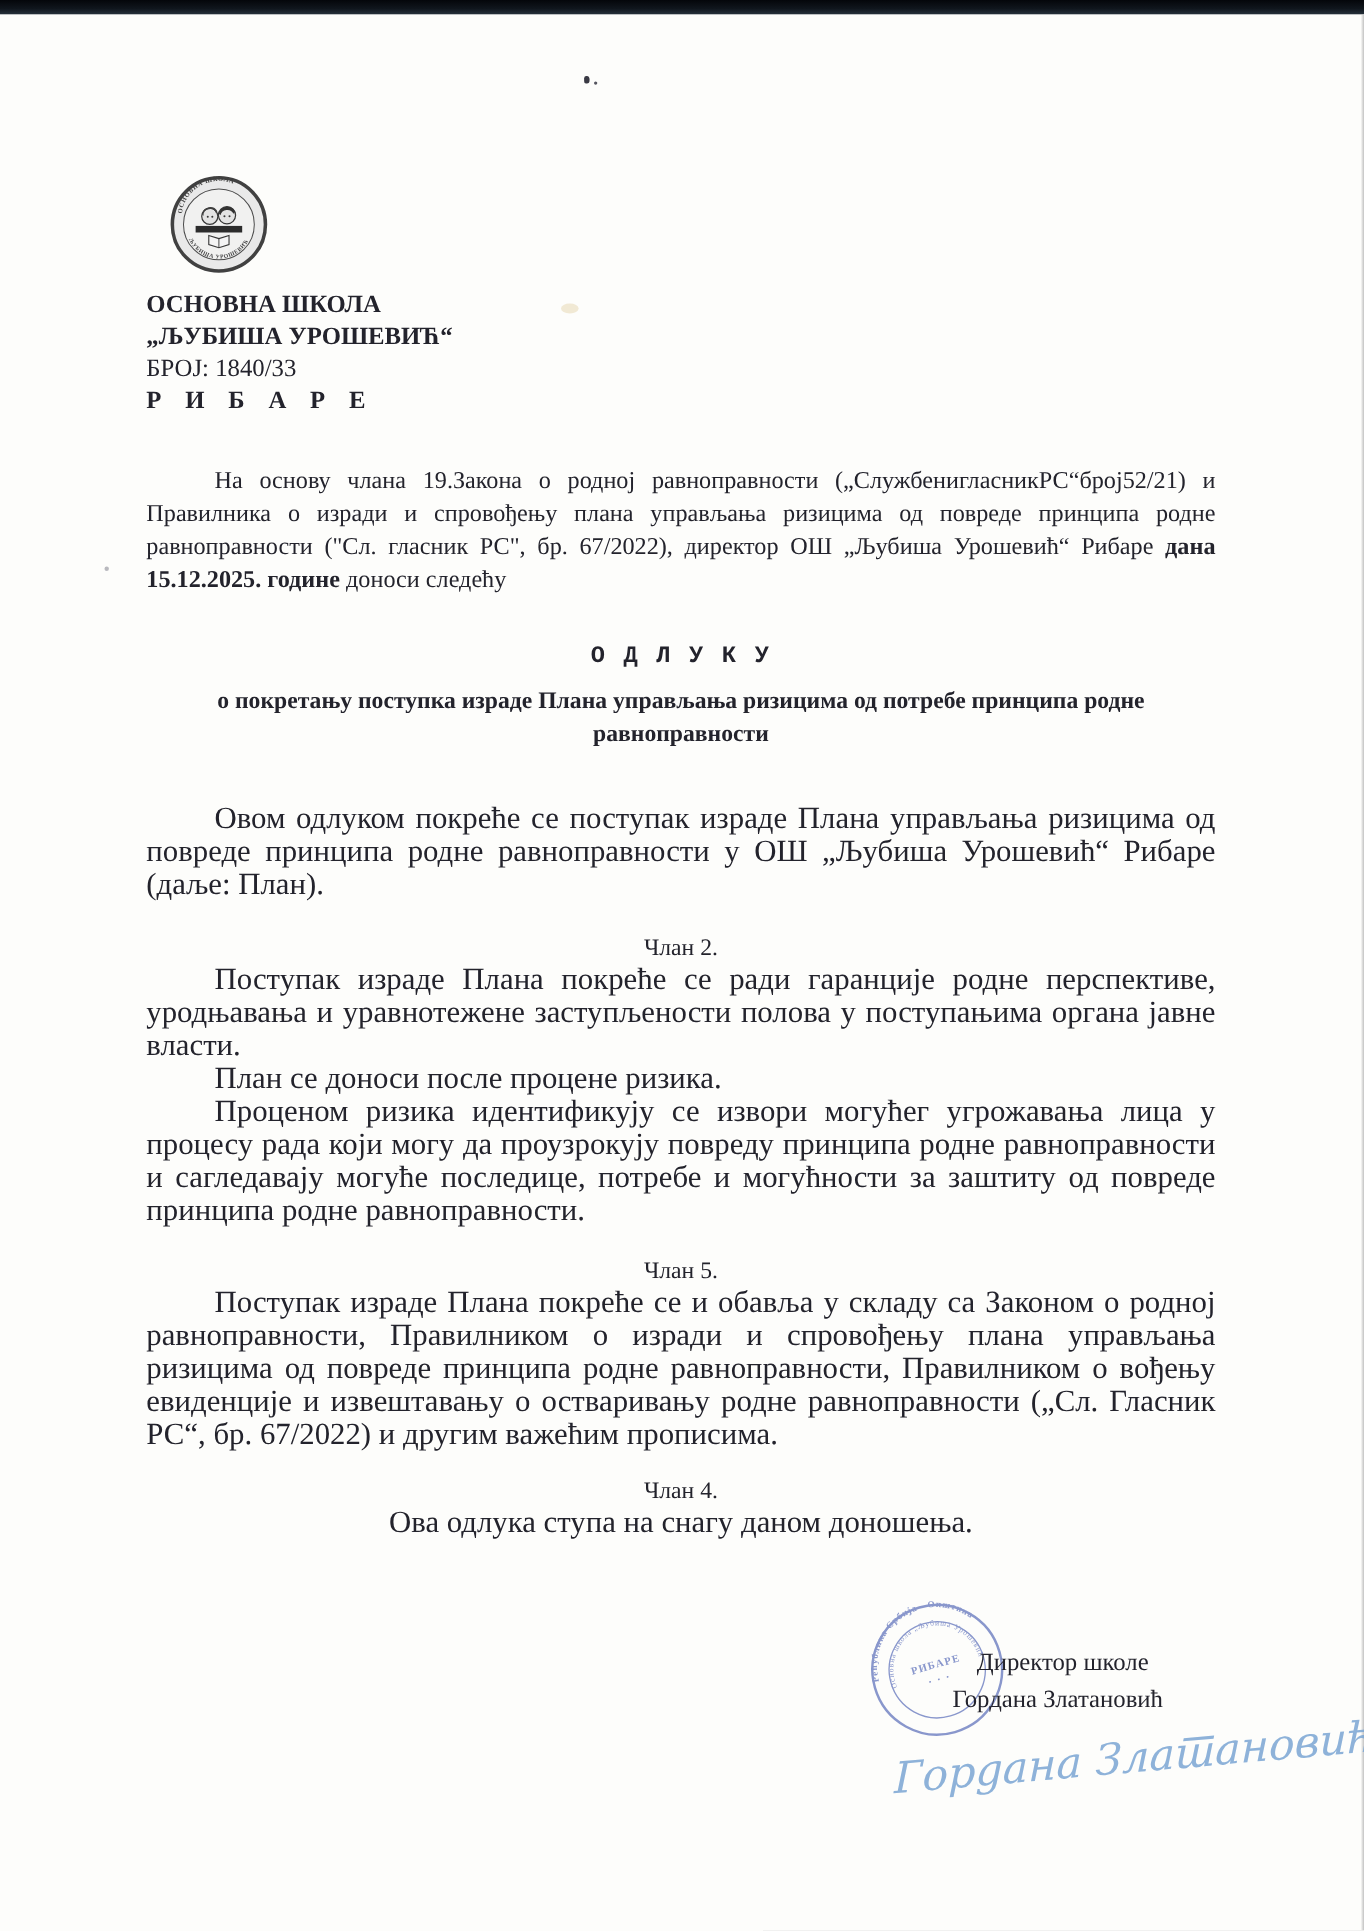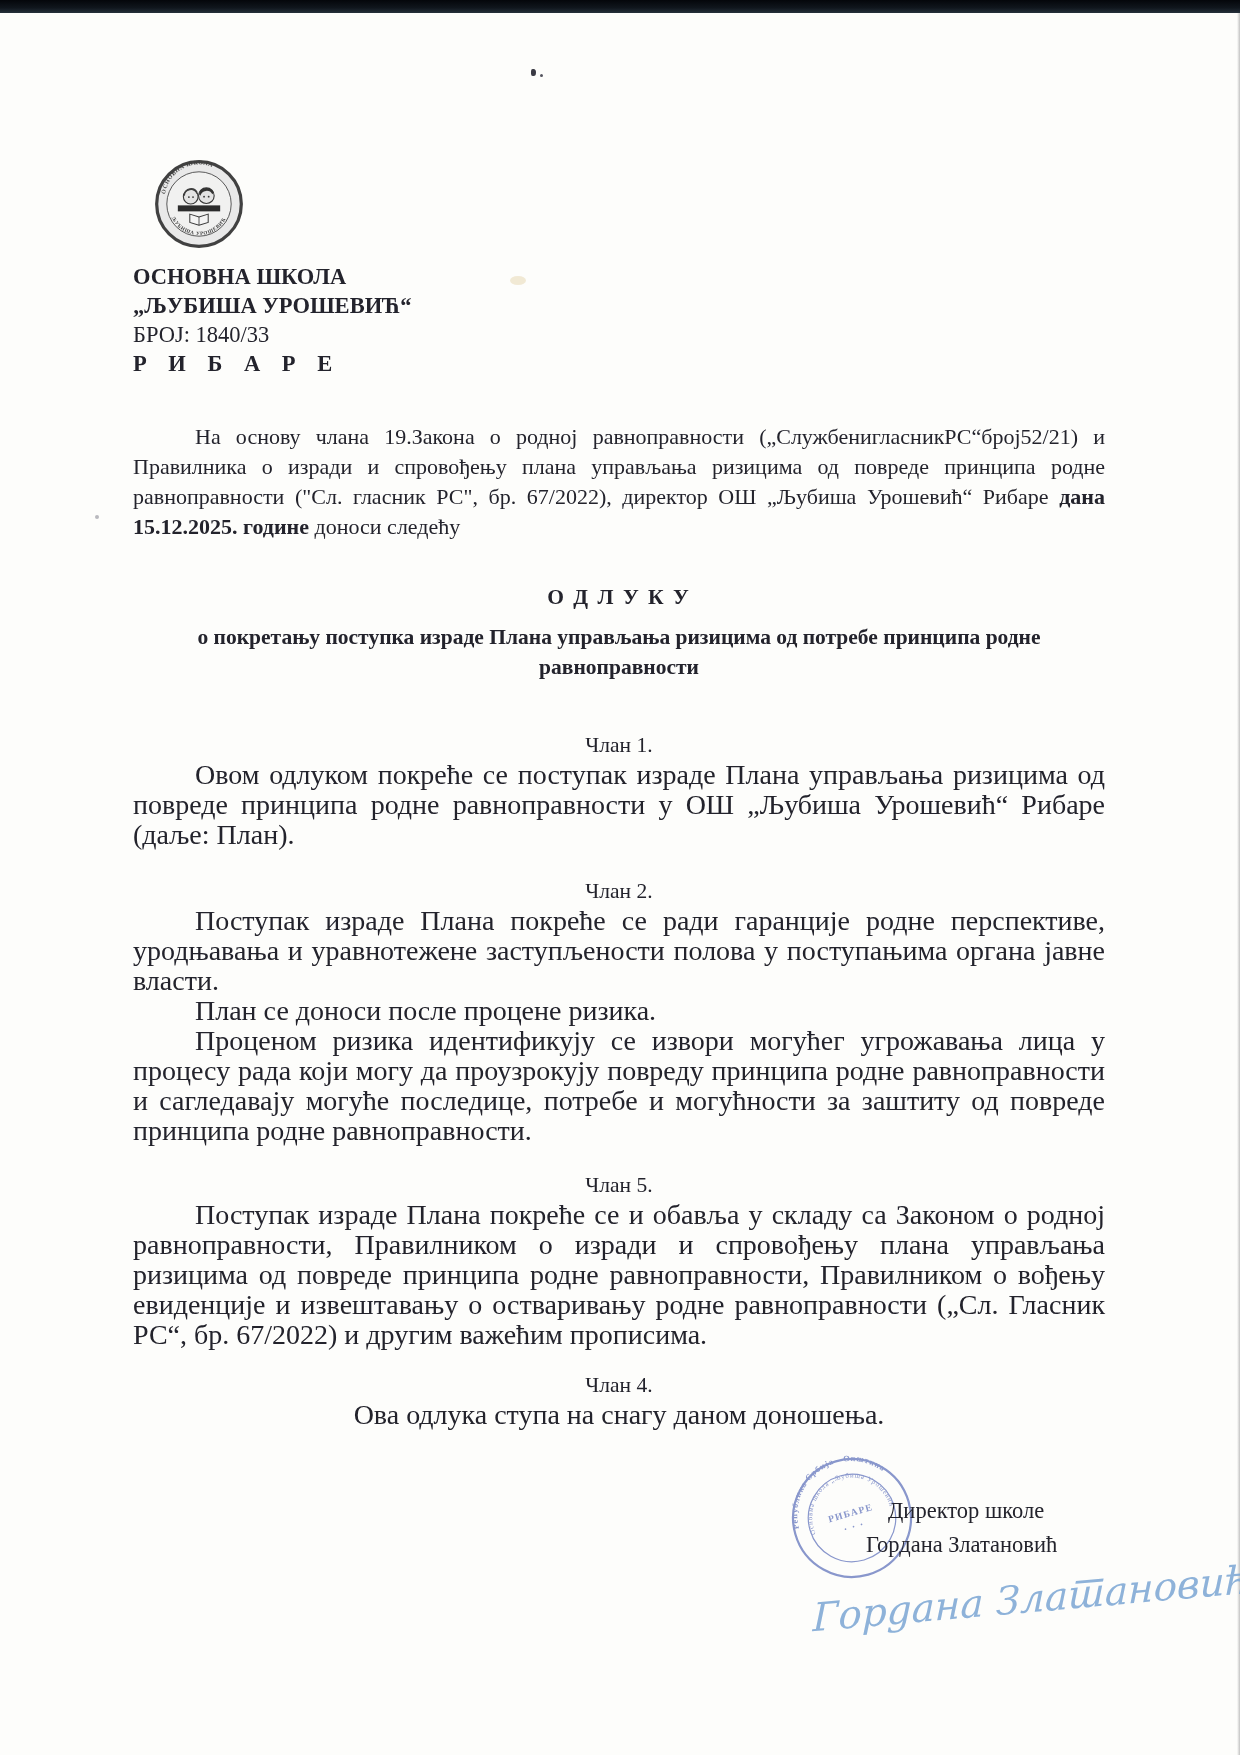--- a/index.html
+++ b/index.html
@@ -24,21 +24,21 @@
   .logo-wrap { width:92px; height:92px; margin-left:20px; margin-bottom:12px; }
   .logo-svg { width:92px; height:92px; filter:grayscale(1) contrast(.95); opacity:.92; }
   .lg-ring { font-size:6.4px; letter-spacing:.6px; fill:#2a2a2a; font-weight:bold; }
 
   .h-line { font-size:22.5px; line-height:29px; }
   .bold { font-weight:bold; }
   .place { letter-spacing:8px; }
 
   .intro { margin-top:44px; font-size:22px; line-height:30px; text-align:justify; text-indent:62px; }
 
-  .d-title { margin-top:40px; text-align:center; font-size:21.5px; line-height:30px; font-weight:bold; letter-spacing:2px; }
+  .d-title { margin-top:40px; text-align:center; font-size:21.5px; line-height:30px; font-weight:bold; letter-spacing:2px;font-family:Liberation Mono, monospace; }
   .d-sub   { margin-top:10px; text-align:center; font-size:21.5px; line-height:30px; font-weight:bold; }
 
   .article h4 { text-align:center; font-size:21.5px; line-height:30px; font-weight:normal; }
   .article p  { font-size:28px; line-height:30px; text-align:justify; text-indent:62px; }
   .article p.centered { text-align:center; text-indent:0; }
   .article.a1 { margin-top:48px; }
   .article.a2 { margin-top:26px; }
   .article.a3 { margin-top:24px; }
   .article.a4 { margin-top:20px; }
 
@@ -96,21 +96,20 @@
       <div class="h-line">БРОЈ: 1840/33</div>
       <div class="h-line bold place">Р И Б А Р Е</div>
     </header>
 
     <p class="intro"><span>На основу члана 19.Закона о родној равноправности („СлужбенигласникРС“број52/21) и Правилника о изради и спровођењу плана управљања ризицима од повреде принципа родне равноправности ("Сл. гласник РС", бр. 67/2022), директор ОШ „Љубиша Урошевић“ Рибаре </span><b>дана 15.12.2025. године</b><span> доноси следећу</span></p>
 
     <h2 class="d-title">О Д Л У К У</h2>
     <h3 class="d-sub">о покретању поступка израде Плана управљања ризицима од потребе принципа родне равноправности</h3>
 
     <section class="article a1">
-      <h4>Члан 1.</h4>
       <p>Овом одлуком покреће се поступак израде Плана управљања ризицима од повреде принципа родне равноправности у ОШ „Љубиша Урошевић“ Рибаре (даље: План).</p>
     </section>
 
     <section class="article a2">
       <h4>Члан 2.</h4>
       <p>Поступак израде Плана покреће се ради гаранције родне перспективе, уродњавања и уравнотежене заступљености полова у поступањима органа јавне власти.</p>
       <p>План се доноси после процене ризика.</p>
       <p>Проценом ризика идентификују се извори могућег угрожавања лица у процесу рада који могу да проузрокују повреду принципа родне равноправности и сагледавају могуће последице, потребе и могућности за заштиту од повреде принципа родне равноправности.</p>
     </section>
 

